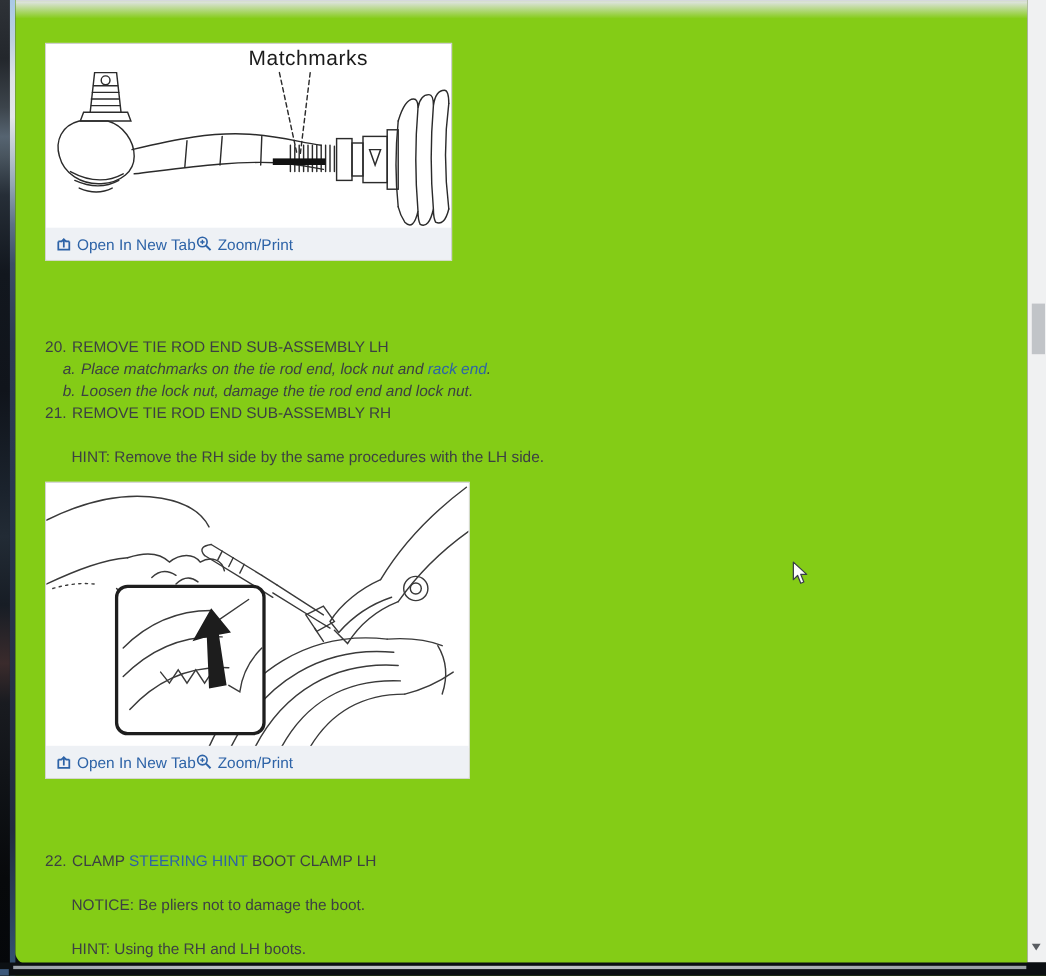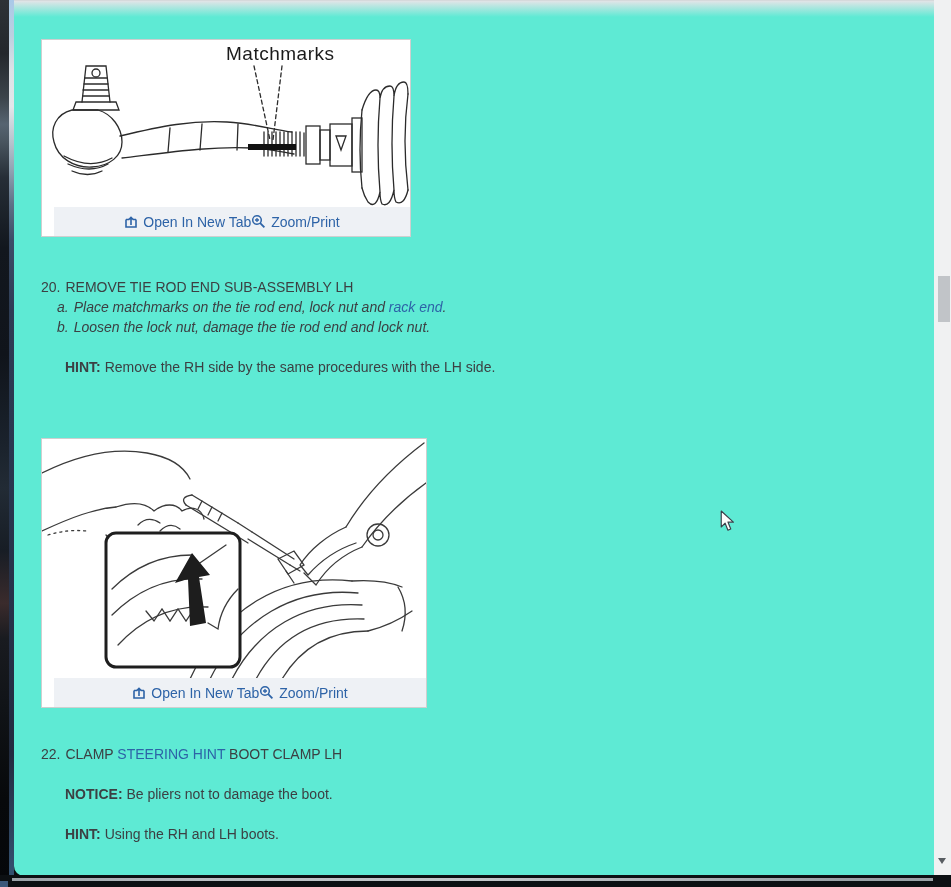--- a/index.html
+++ b/index.html
@@ -21,53 +21,53 @@
   .strip-b {
     position:absolute; left:9px; top:0; width:5px; height:887px;
     background:linear-gradient(180deg,
       #a9c9e8 0%, #bccfdf 4%, #dde2e6 8%, #e3e6ea 12%, #b7c3cd 16%,
       #93a5b4 19%, #5e7187 23%, #3c4e68 27%, #2e3d55 35%, #293850 50%,
       #263249 70%, #222c40 85%, #33506e 98%);
   }
   
   .card {
     position:absolute; left:14px; top:0; width:920px; height:876px;
-    background:#5eead4; border-bottom-left-radius:10px; overflow:hidden;
+    background:#84cc16; border-bottom-left-radius:10px; overflow:hidden;
   }
   .card-top-shade {
     position:absolute; left:0; top:0; right:0; height:17px;
     background:linear-gradient(#e2e4e7, rgba(255,255,255,0));
     border-top:1px solid #d6d9db;
   }
   
   .figure {
     position:absolute; border:1px solid #cfcfcf; background:#fff;
   }
   .figure-image { position:relative; background:#fff; overflow:hidden; }
   .figure-caption {
     position:absolute; font-size:19px; color:#1b1b1b; letter-spacing:0.5px;
     font-family:"Liberation Sans", sans-serif;
   }
   .figure-toolbar {
     position:absolute; left:0; right:0; bottom:0; height:29px;
     background:#eef1f5; display:flex; align-items:center;
-    justify-content:center; padding:0 9px;margin-left:12px;
+    justify-content:flex-start; padding:0 9px;
   }
   .fig-link {
     display:flex; align-items:center; gap:5px;
     color:#2d63a7; font-size:14px; text-decoration:none; cursor:pointer;
   }
   .fig-link svg { display:block; }
   
-  .textblock { position:absolute; width:640px; color:#3c4043; font-size:14px; line-height:20px; }
+  .textblock { position:absolute; width:640px; color:#3c4043; font-size:14px; line-height:20px;margin-top:28px; }
   .line { white-space:pre-wrap; }
   .line .num { padding-right:5px; }
   .sub { margin-left:16px;font-style:italic; }
   .note { margin-left:24px; }
-  .bold { font-weight:bold; }
+  .bold { font-weight:normal; }
   .inline-link { color:#2d63a7; text-decoration:none; cursor:pointer; }
   .spacer { height:20px; }
   
   .vscroll {
     position:absolute; right:0; top:0; width:17px; height:875px; background:#f0f1f2;
   }
   .vscroll-thumb {
     position:absolute; left:4px; width:12px; top:276px; height:46px; background:#c1c4c8;
   }
   .vscroll-arrow {
@@ -151,20 +151,21 @@
         </svg>
         <span>Zoom/Print</span>
       </a>
     </div>
   </div>
 
   <div class="textblock" style="left:27px; top:277px;">
     <div class="line"><span class="num">20.</span><span>REMOVE TIE ROD END SUB-ASSEMBLY LH</span></div>
     <div class="line sub"><span class="num">a.</span><span>Place matchmarks on the tie rod end, lock nut and </span><a class="inline-link">rack end</a><span>.</span></div>
     <div class="line sub"><span class="num">b.</span><span>Loosen the lock nut, damage the tie rod end and lock nut.</span></div>
+    <div class="line"><span class="num">21.</span><span>REMOVE TIE ROD END SUB-ASSEMBLY RH</span></div>
     <div class="spacer"></div>
     <div class="line note"><span class="bold">HINT:</span><span> Remove the RH side by the same procedures with the LH side.</span></div>
   </div>
 
   <div class="figure" style="left:27px; top:438px; width:386px; height:270px;">
     <div class="figure-image" style="height:241px;">
       <svg width="384" height="241" viewBox="0 0 384 241">
         <g stroke="#3a3a3a" fill="none" stroke-width="1.3" stroke-linecap="round">
 
           <path d="M0,34 C36,16 70,8 105,14 C128,18 142,28 148,40"></path>

